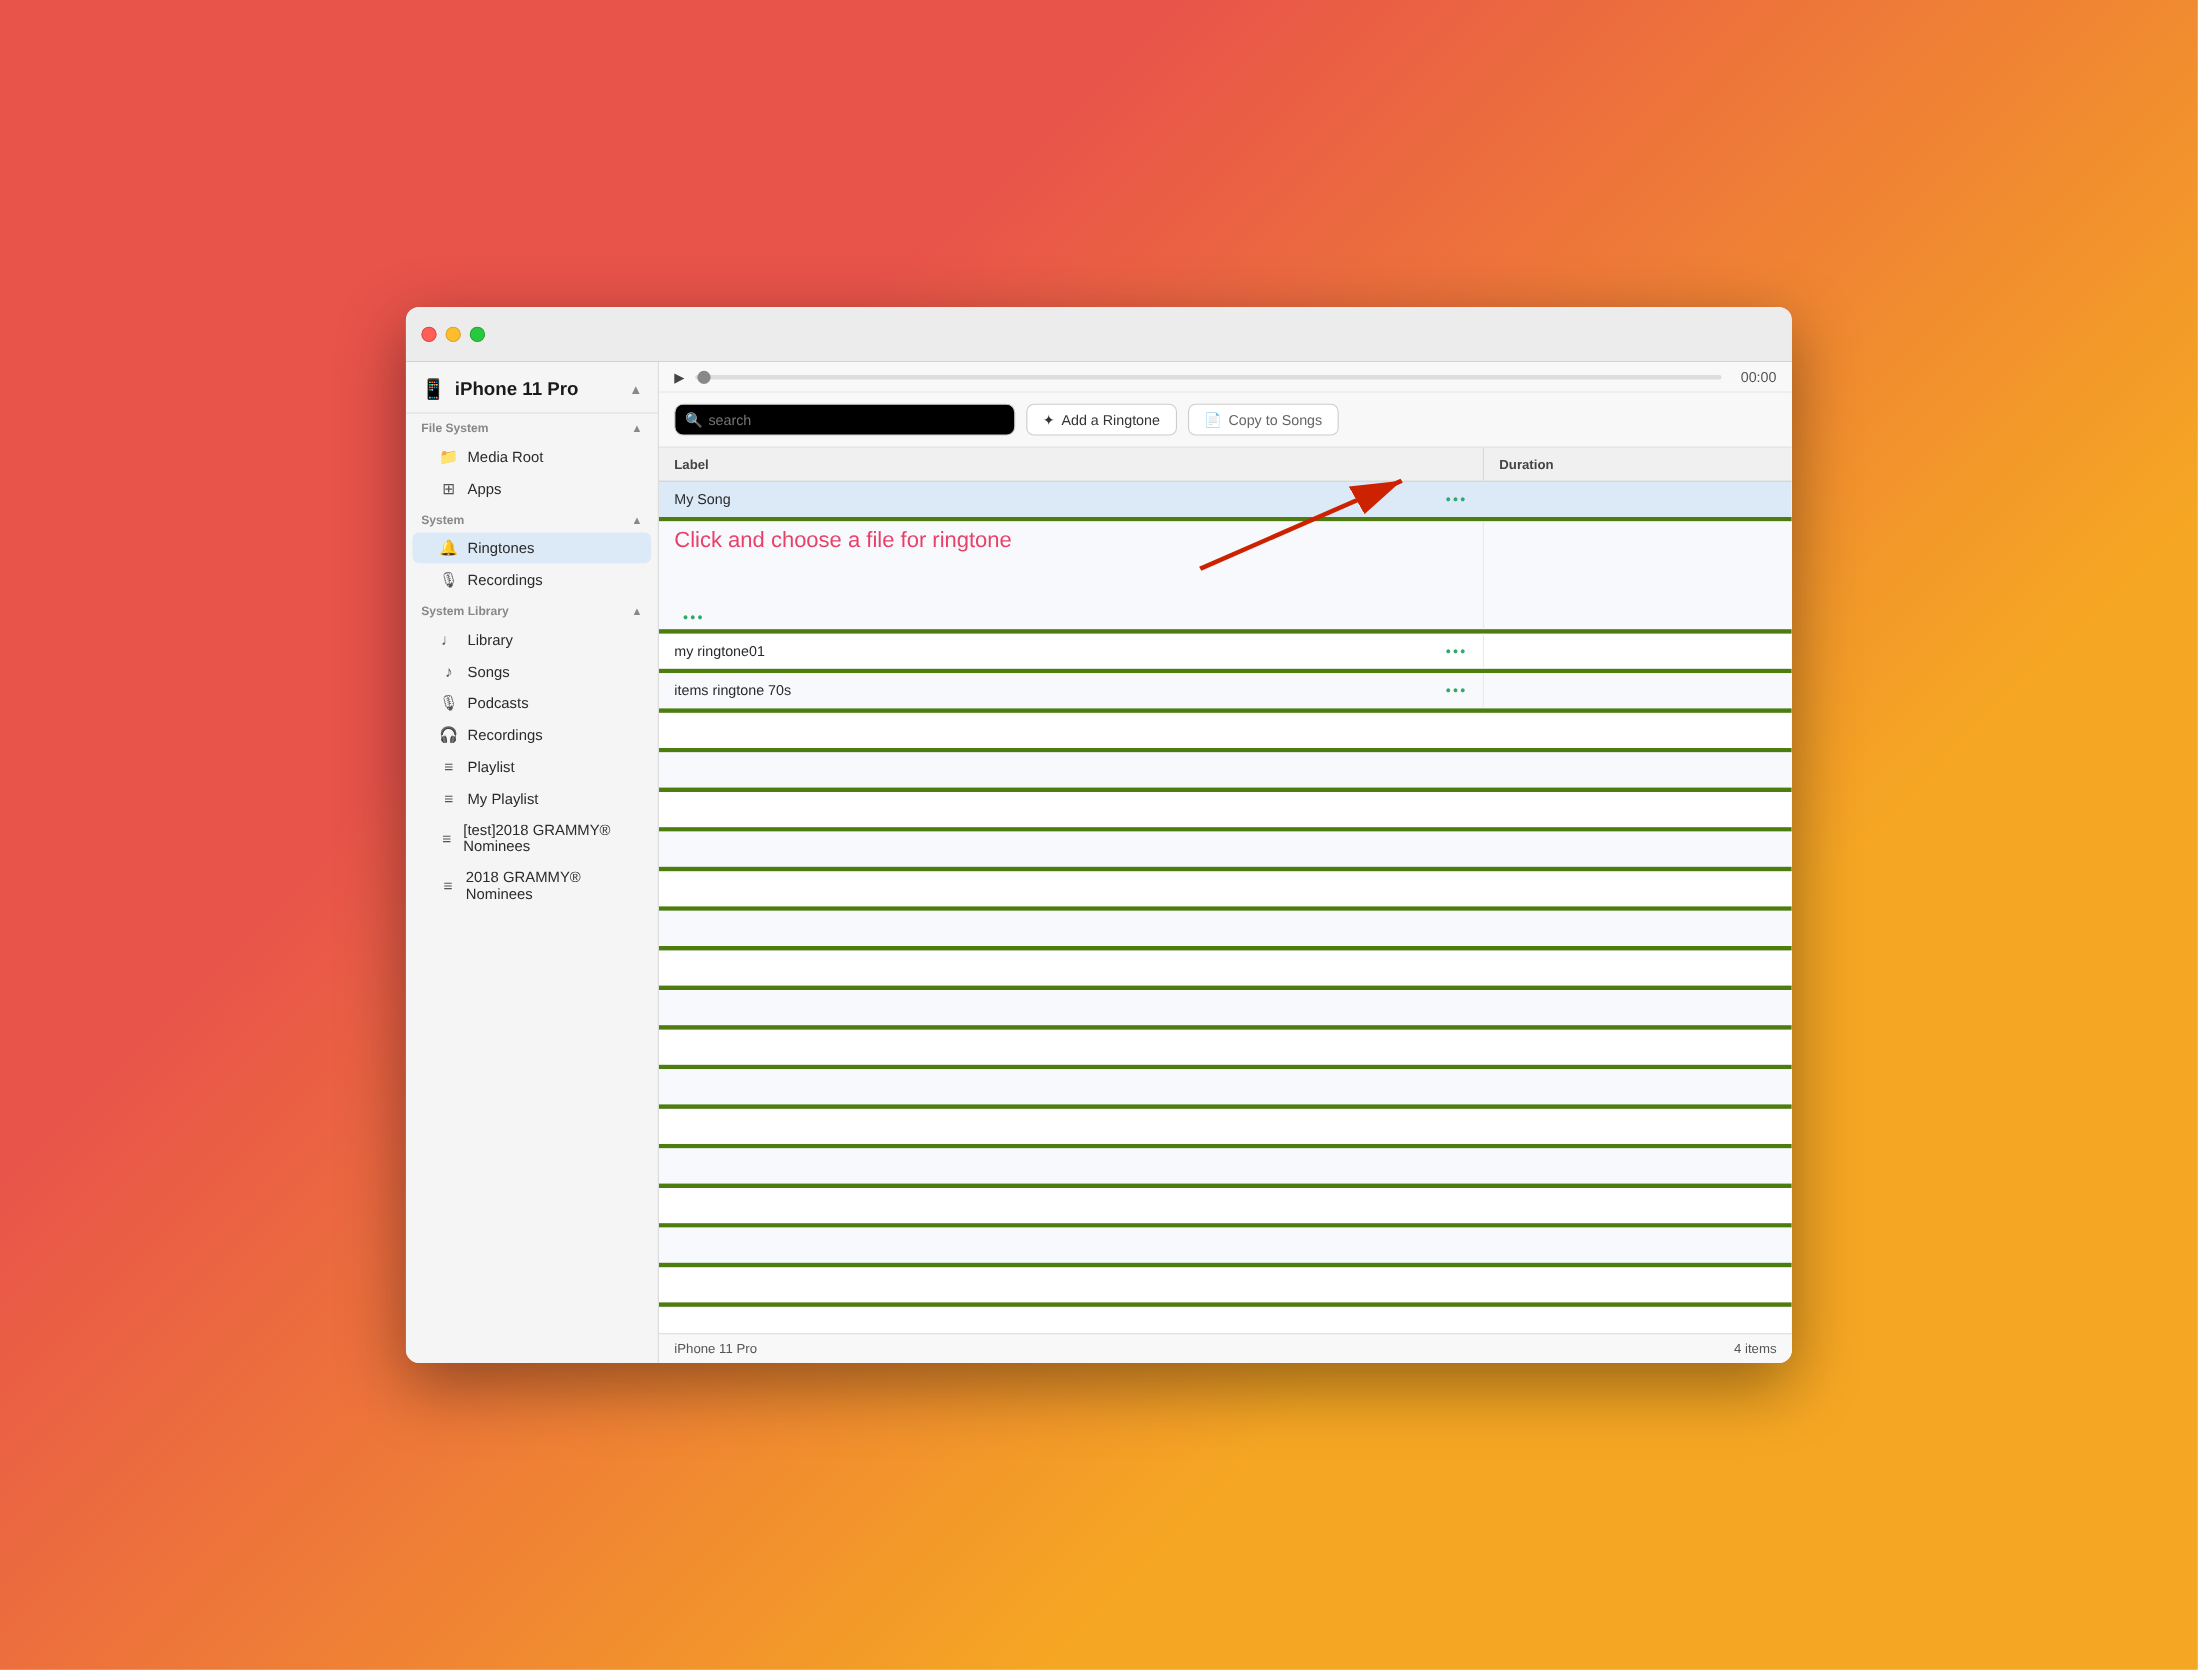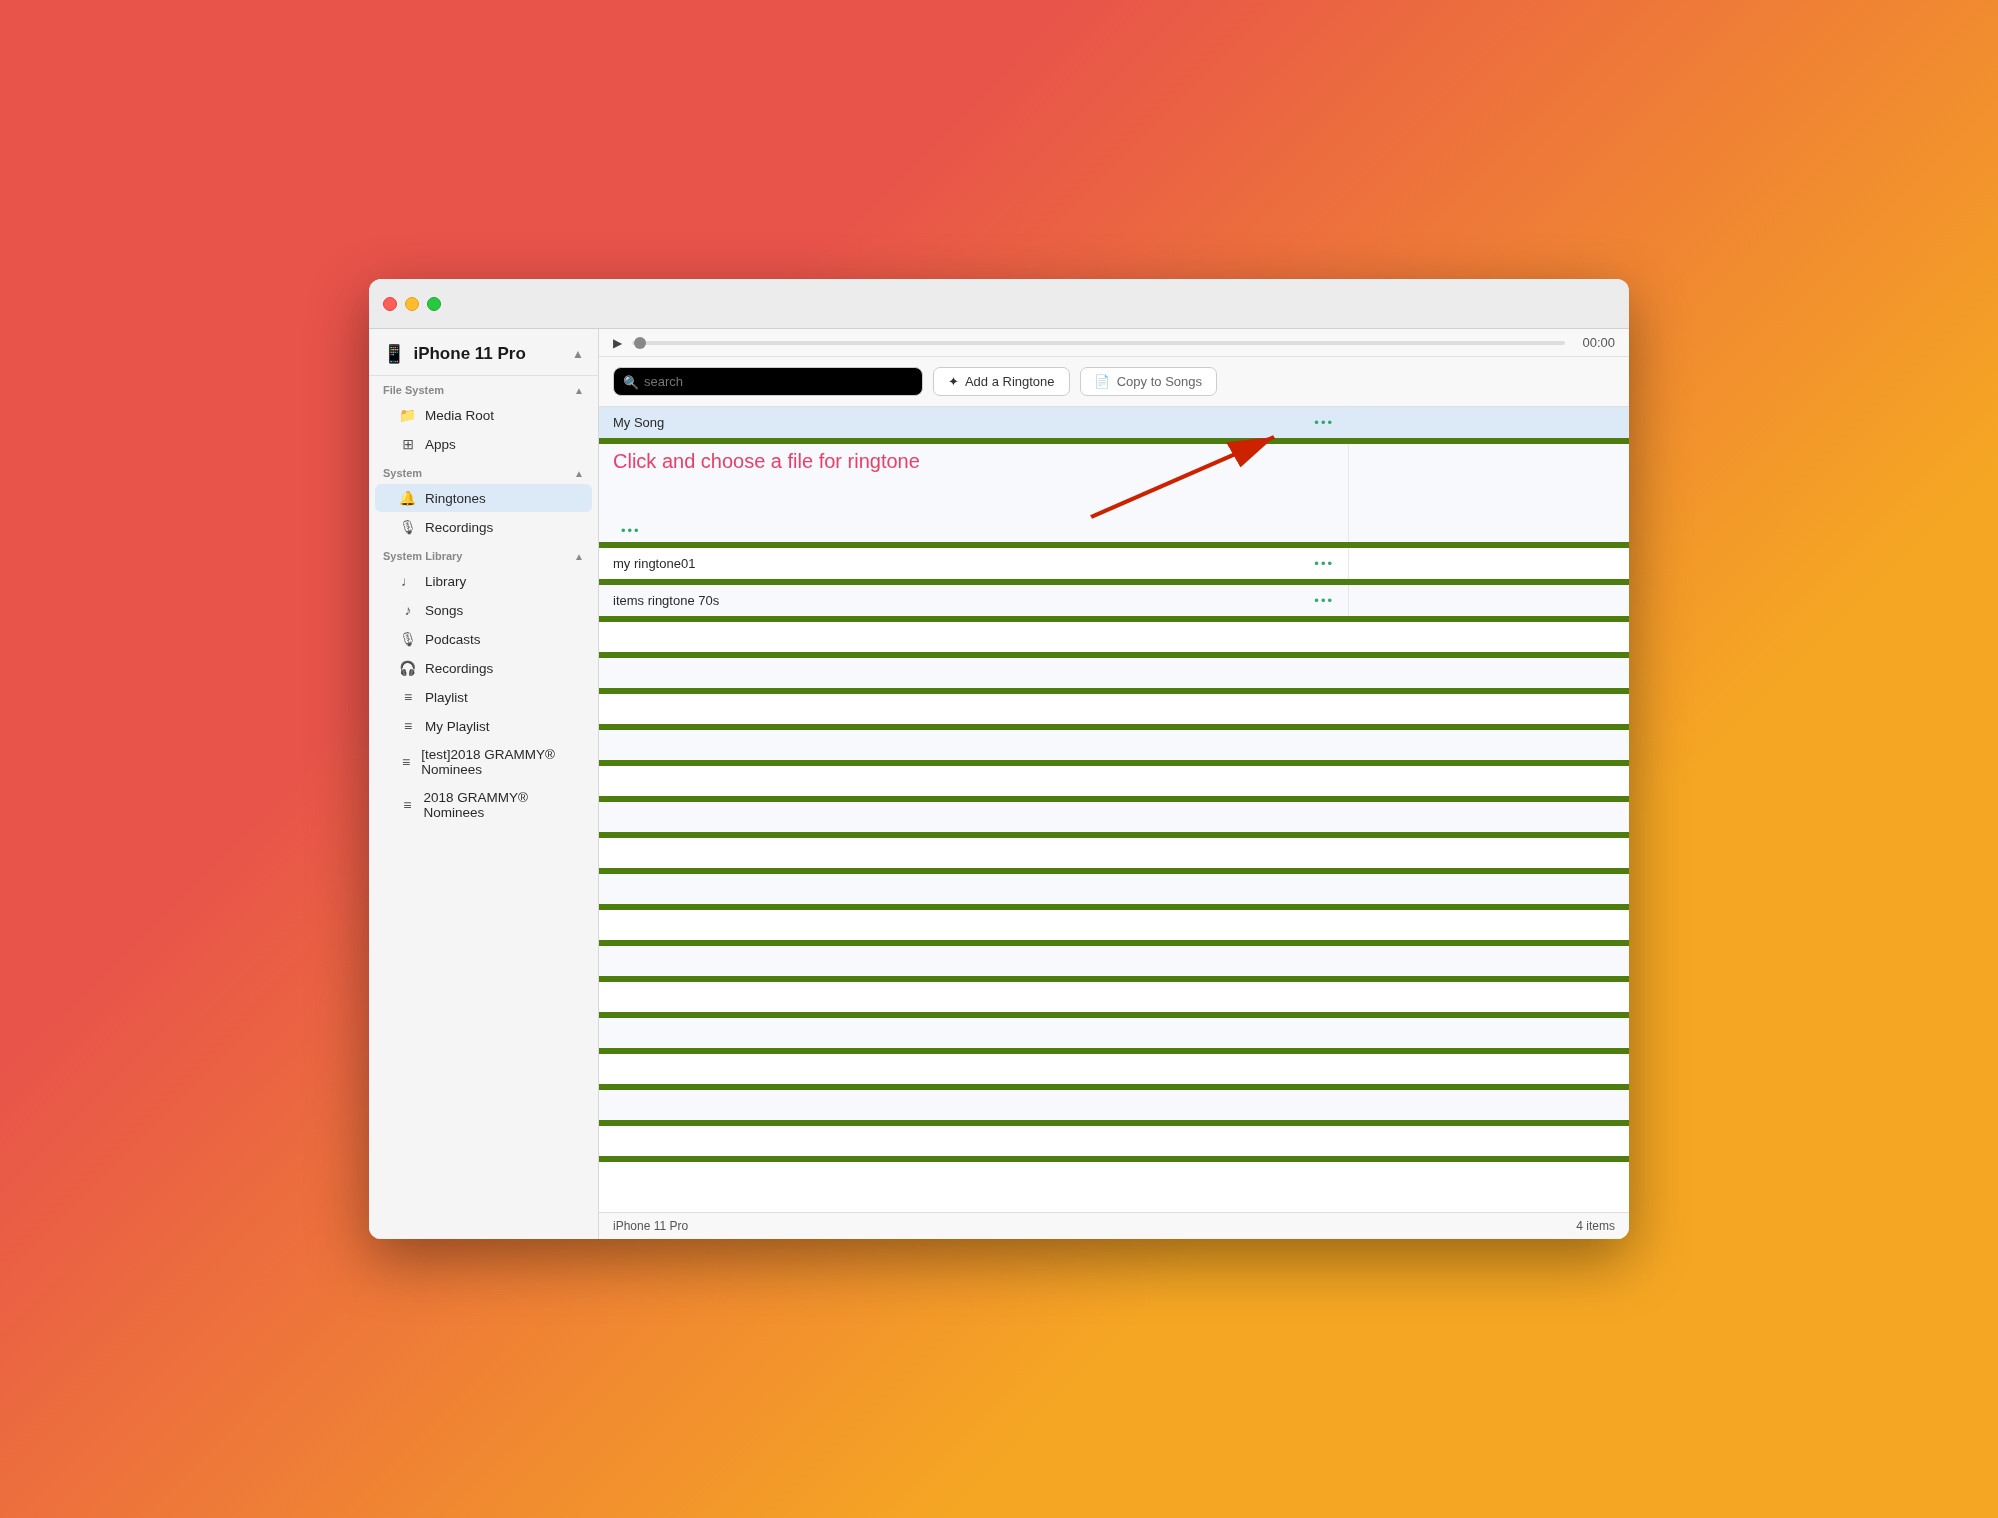--- a/index.html
+++ b/index.html
@@ -288,22 +288,22 @@
     .th-duration {
       width: 280px;
       padding: 8px 14px;
       font-size: 12px;
       font-weight: 600;
       color: #444;
     }
 
     .table-row {
       display: flex;
-      align-items: center;
-      border-bottom: 6px solid #4d7c0f;
+      align-items: flex-start;
+      border-bottom: 4px solid #4d7c0f;
       min-height: 36px;
     }
 
     .table-row:nth-child(even) {
       background: #f7f9fc;
     }
 
     .table-row.selected {
       background: #dce9f7;
     }
@@ -498,20 +498,24 @@
         <svg style="position:absolute; top:0; left:0; width:100%; height:200px; pointer-events:none; z-index:20;" viewBox="0 0 900 200" preserveAspectRatio="none">
 
           <defs>
             <marker id="arrowhead" markerWidth="10" markerHeight="7" refX="10" refY="3.5" orient="auto">
               <polygon points="0 0, 10 3.5, 0 7" fill="#cc2200"></polygon>
             </marker>
           </defs>
           <line x1="430" y1="110" x2="590" y2="30" stroke="#cc2200" stroke-width="4" marker-end="url(#arrowhead)"></line>
         </svg>
 
+        <div class="table-header">
+          <div class="th-label">Label</div>
+          <div class="th-duration">Duration</div>
+        </div>
 
         <div class="table-container">
 
           <div class="table-row selected">
             <div class="row-inner">
               <span class="row-name">My Song</span>
               <span class="row-dots">•••</span>
             </div>
             <div class="table-cell-duration"></div>
           </div>

